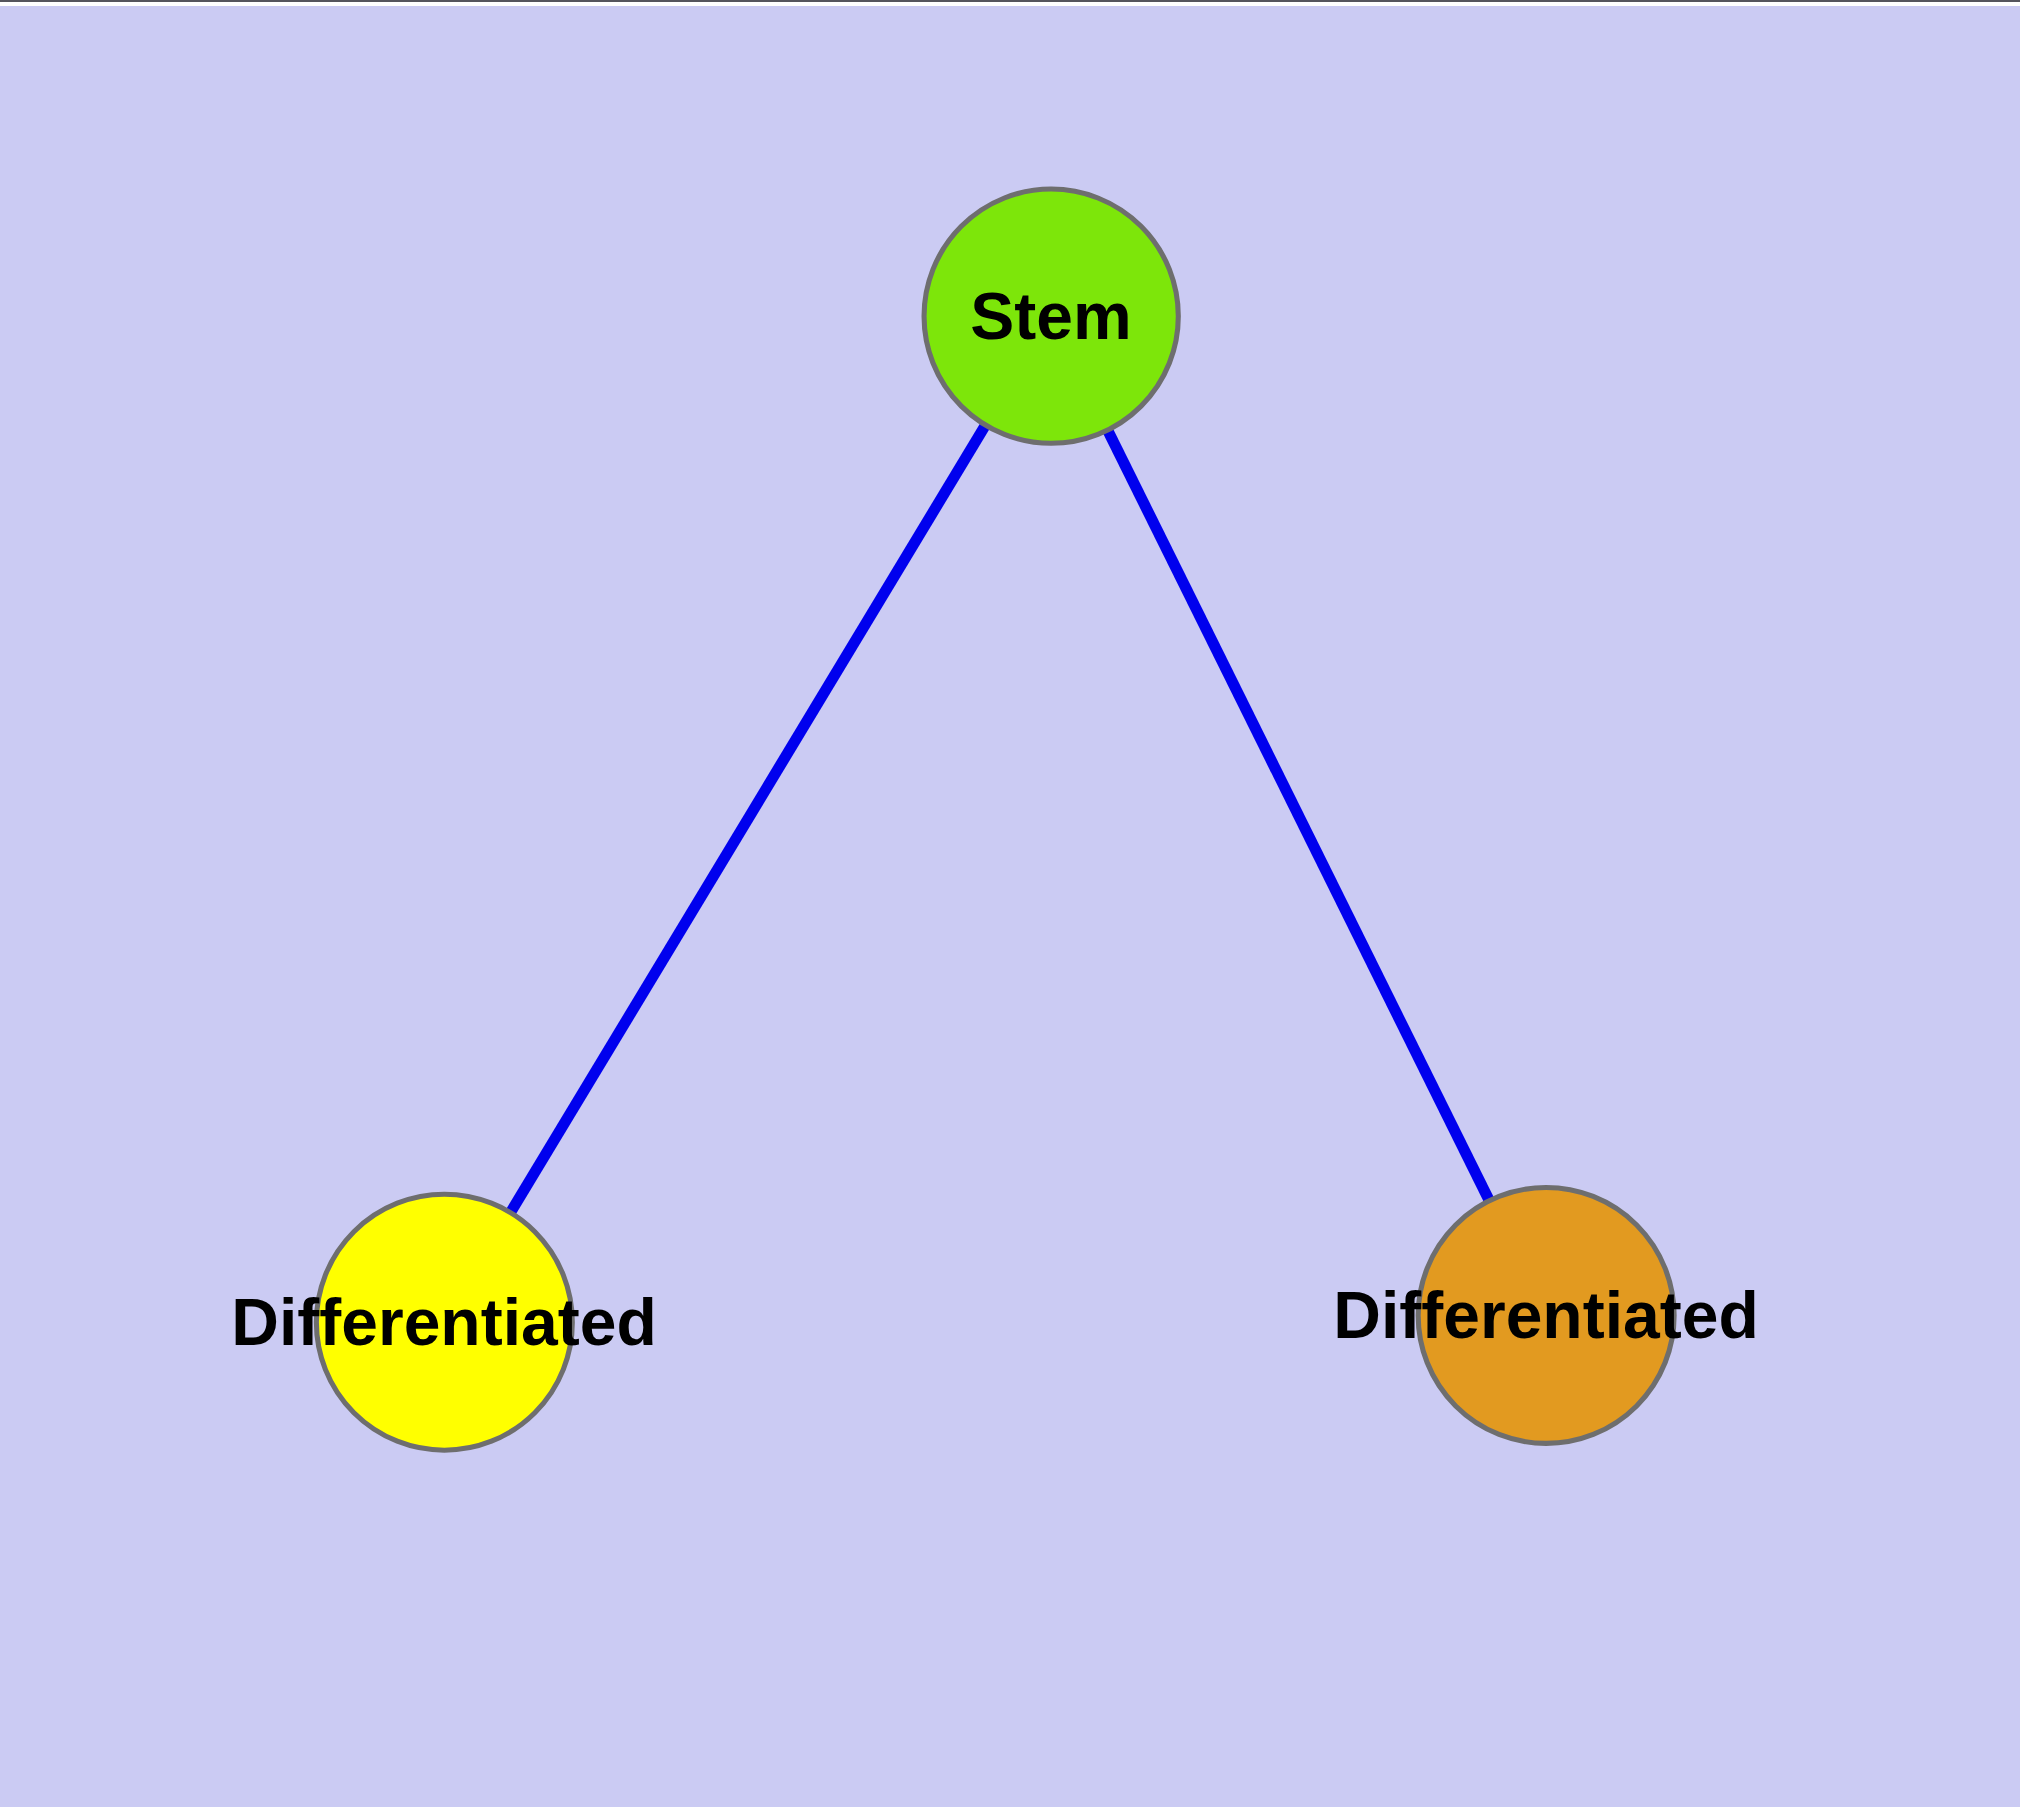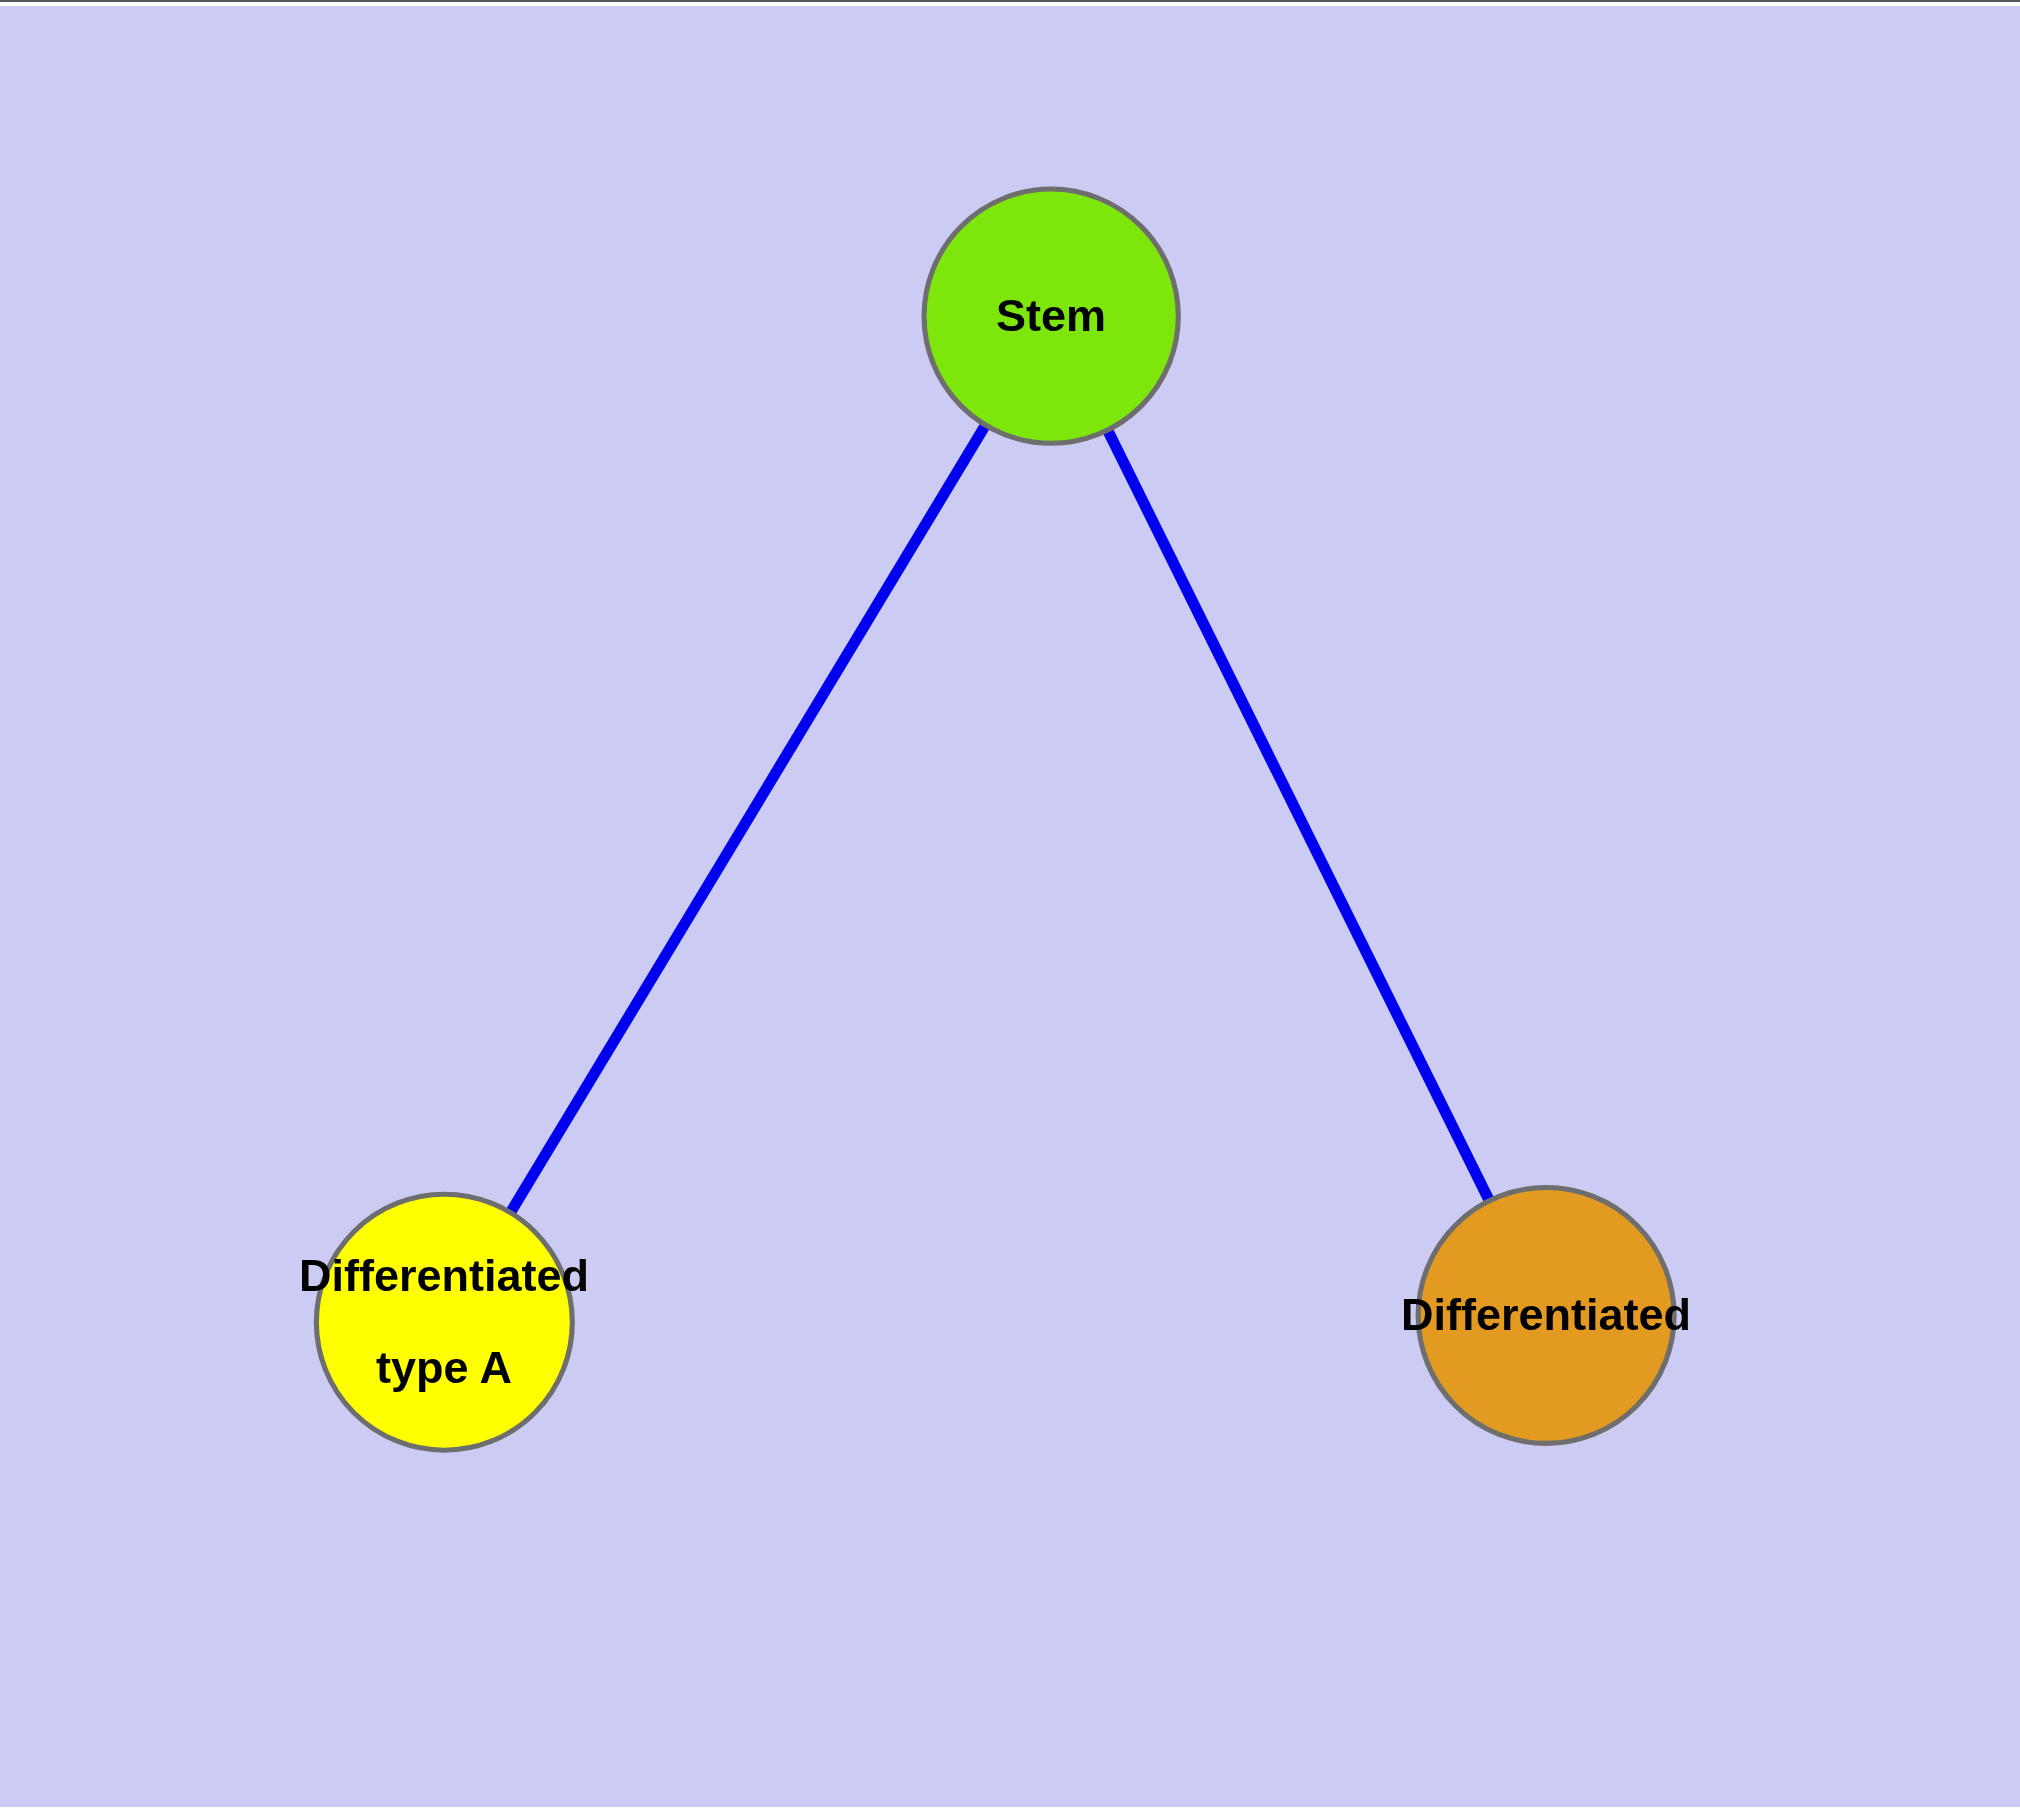--- a/index.html
+++ b/index.html
@@ -34,21 +34,21 @@
     top: 0; left: 0;
     width: 100%;
     height: 100%;
     display: block;
   }
   .node-label {
     position: absolute;
     transform: translate(-50%, -50%);
     text-align: center;
     font-weight: bold;
-    font-size: 45px;
+    font-size: 66px;
     line-height: 92px;
     white-space: nowrap;
     pointer-events: none;
   }
   .node-label .line { display: block; }
   
   .label-stem   { left: 1051px; top: 310px; }
   .label-type-a { left: 444px;  top: 1316px; }
   .label-type-b { left: 1546px; top: 1309px; }
 </style>
@@ -70,21 +70,20 @@
       <circle cx="524" cy="1553" r="151" stroke-width="6" fill="#FFFF00" stroke="#6E6E6E"></circle>
       <circle cx="1824" cy="1545" r="151" stroke-width="6" fill="#E29A20" stroke="#6E6E6E"></circle>
     </svg>
 
     <div class="node-label label-stem" style="color: rgb(0, 0, 0);">
       <span class="line">Stem</span>
     </div>
 
     <div class="node-label label-type-a" style="color: rgb(0, 0, 0);">
       <span class="line">Differentiated</span>
-      <span class="line">type A</span>
     </div>
 
     <div class="node-label label-type-b" style="color: rgb(0, 0, 0);">
       <span class="line">Differentiated</span>
     </div>
 
   </div>
 </div>
 
 

